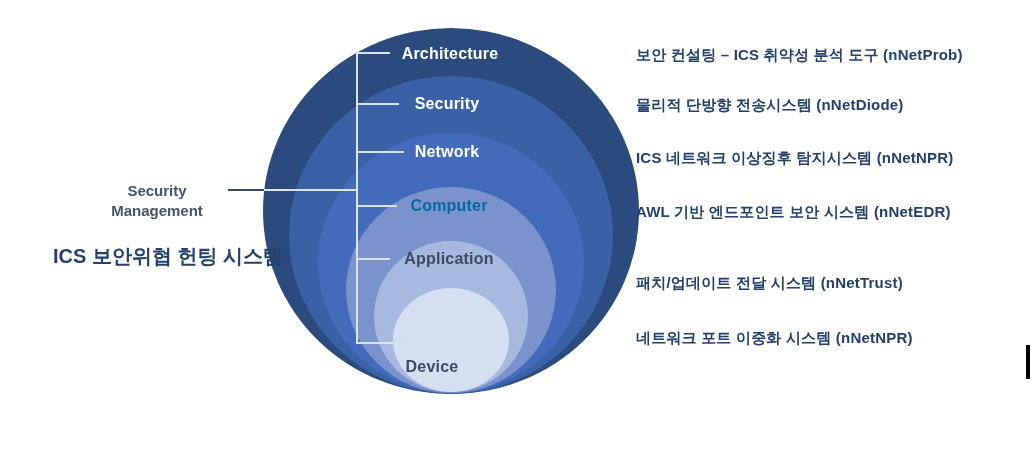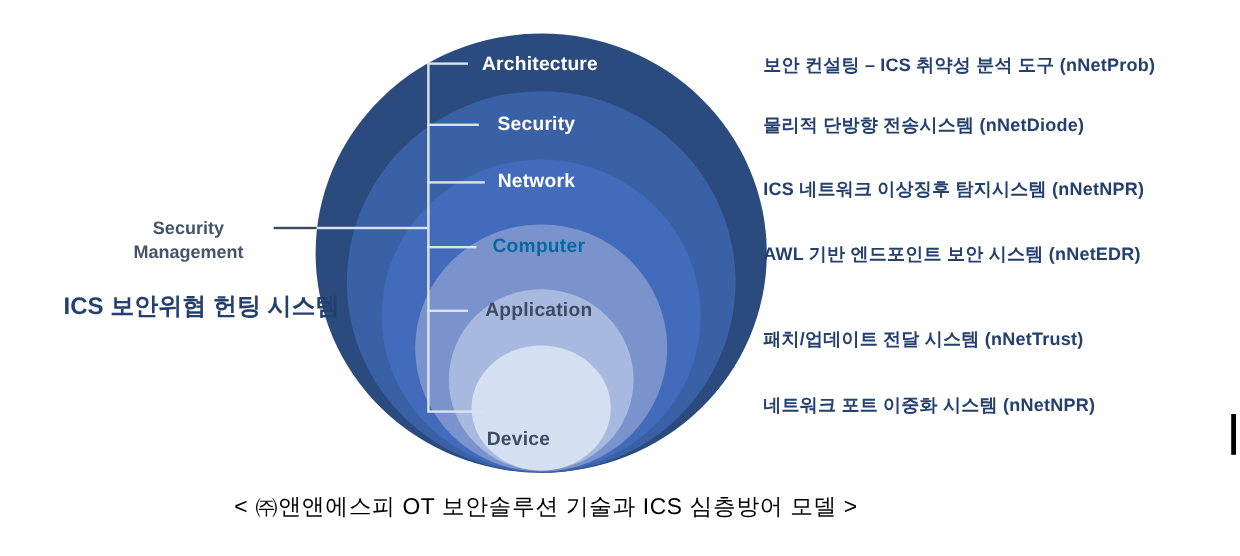--- a/index.html
+++ b/index.html
@@ -96,16 +96,15 @@
     <div>ICS 보안위협 헌팅 시스템</div>
   </div>
 
   <div class="right-item r1" style="color: rgb(36, 64, 110);">보안 컨설팅 – ICS 취약성 분석 도구 (nNetProb)</div>
   <div class="right-item r2" style="color: rgb(36, 64, 110);">물리적 단방향 전송시스템 (nNetDiode)</div>
   <div class="right-item r3" style="color: rgb(36, 64, 110);">ICS 네트워크 이상징후 탐지시스템 (nNetNPR)</div>
   <div class="right-item r4" style="color: rgb(36, 64, 110);">AWL 기반 엔드포인트 보안 시스템 (nNetEDR)</div>
   <div class="right-item r5" style="color: rgb(36, 64, 110);">패치/업데이트 전달 시스템 (nNetTrust)</div>
   <div class="right-item r6" style="color: rgb(36, 64, 110);">네트워크 포트 이중화 시스템 (nNetNPR)</div>
 
-  <div class="caption" style="color: rgb(0, 0, 0);">&lt; ㈜앤앤에스피 OT 보안솔루션 기술과 ICS 심층방어 모델 &gt;</div>
 
   <div class="cursor-bar"></div>
 </div>
 
 </body></html>

